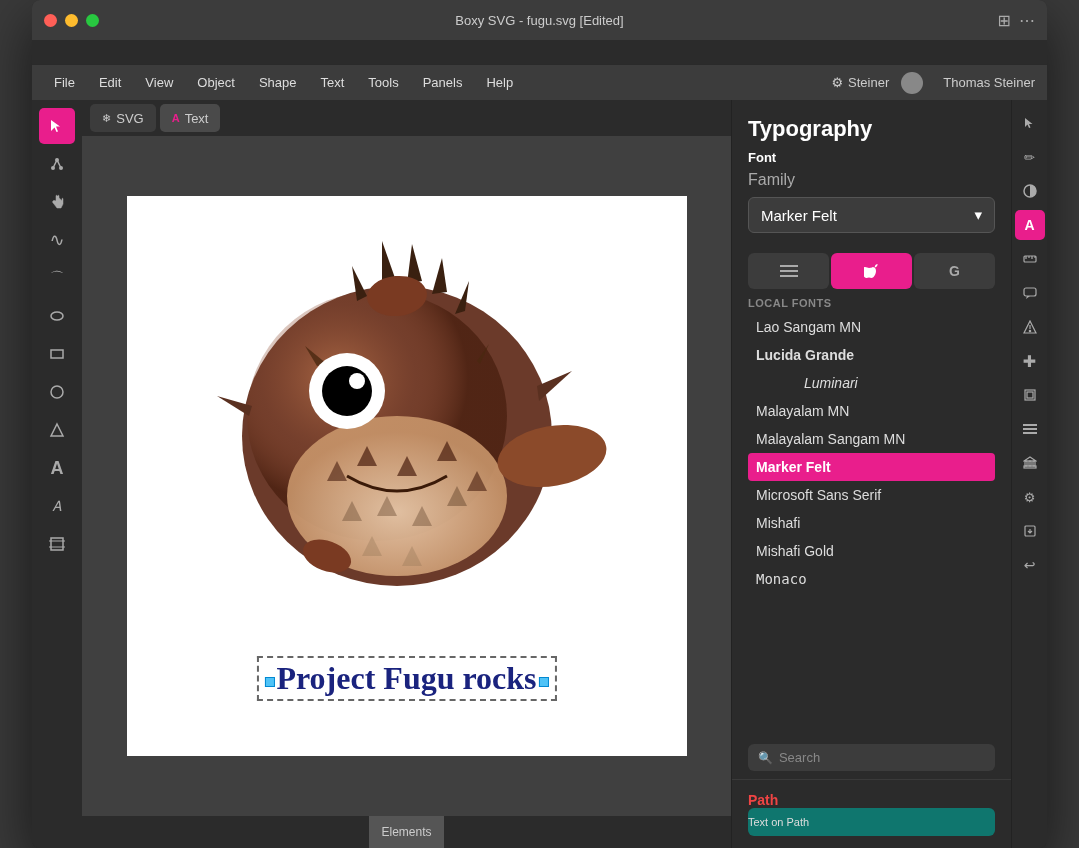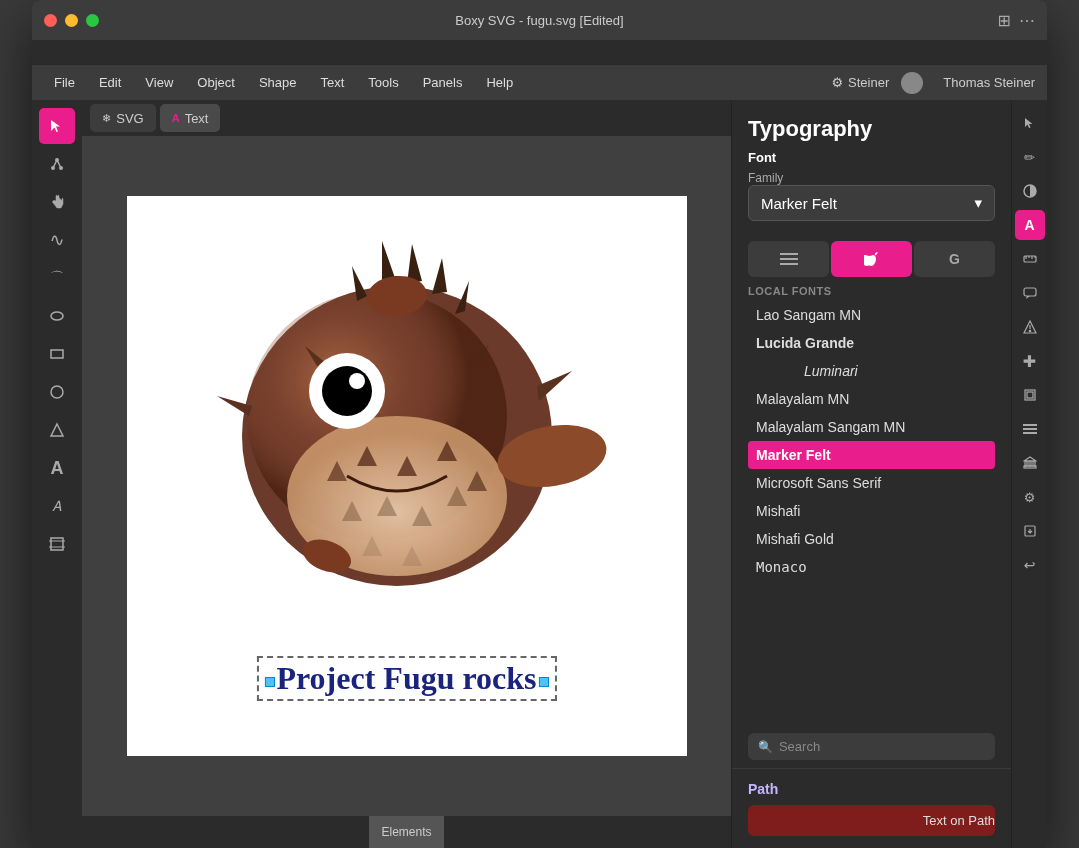--- a/index.html
+++ b/index.html
@@ -249,21 +249,22 @@
       margin-bottom: 8px;
     }
     .section-label {
       color: #fff;
       font-size: 13px;
       font-weight: 600;
       margin-bottom: 6px;
     }
     .subsection-label {
       color: #aaa;
-      font-size: 12px;
+      font-size: 16px;
+      margin-bottom: 8px;
     }
     .font-family-select {
       width: 100%;
       background: #3c3c3c;
       border: 1px solid #555;
       border-radius: 6px;
       color: #fff;
       font-size: 15px;
       padding: 8px 12px;
       display: flex;
@@ -338,35 +339,34 @@
       font-size: 13px;
       width: 100%;
     }
     .search-input::placeholder { color: #888; }
     .path-section {
       padding: 12px 16px;
       border-top: 1px solid #3a3a3a;
       flex-shrink: 0;
     }
     .path-label {
-      color: #c4b5fd;
+      color: #ef4444;
       font-size: 14px;
       font-weight: 600;
-      margin-bottom: 8px;
     }
     .text-on-path-btn {
       width: 100%;
-      background: #7f1d1d;
+      background: #0f766e;
       border: none;
       border-radius: 6px;
       color: #ddd;
-      font-size: 13px;
+      font-size: 11px;
       padding: 8px 0;
       cursor: pointer;
-      text-align: right;
+      text-align: left;
     }
     
     .right-icons {
       width: 36px;
       background: #2b2b2b;
       display: flex;
       flex-direction: column;
       align-items: center;
       padding: 8px 0;
       gap: 4px;

